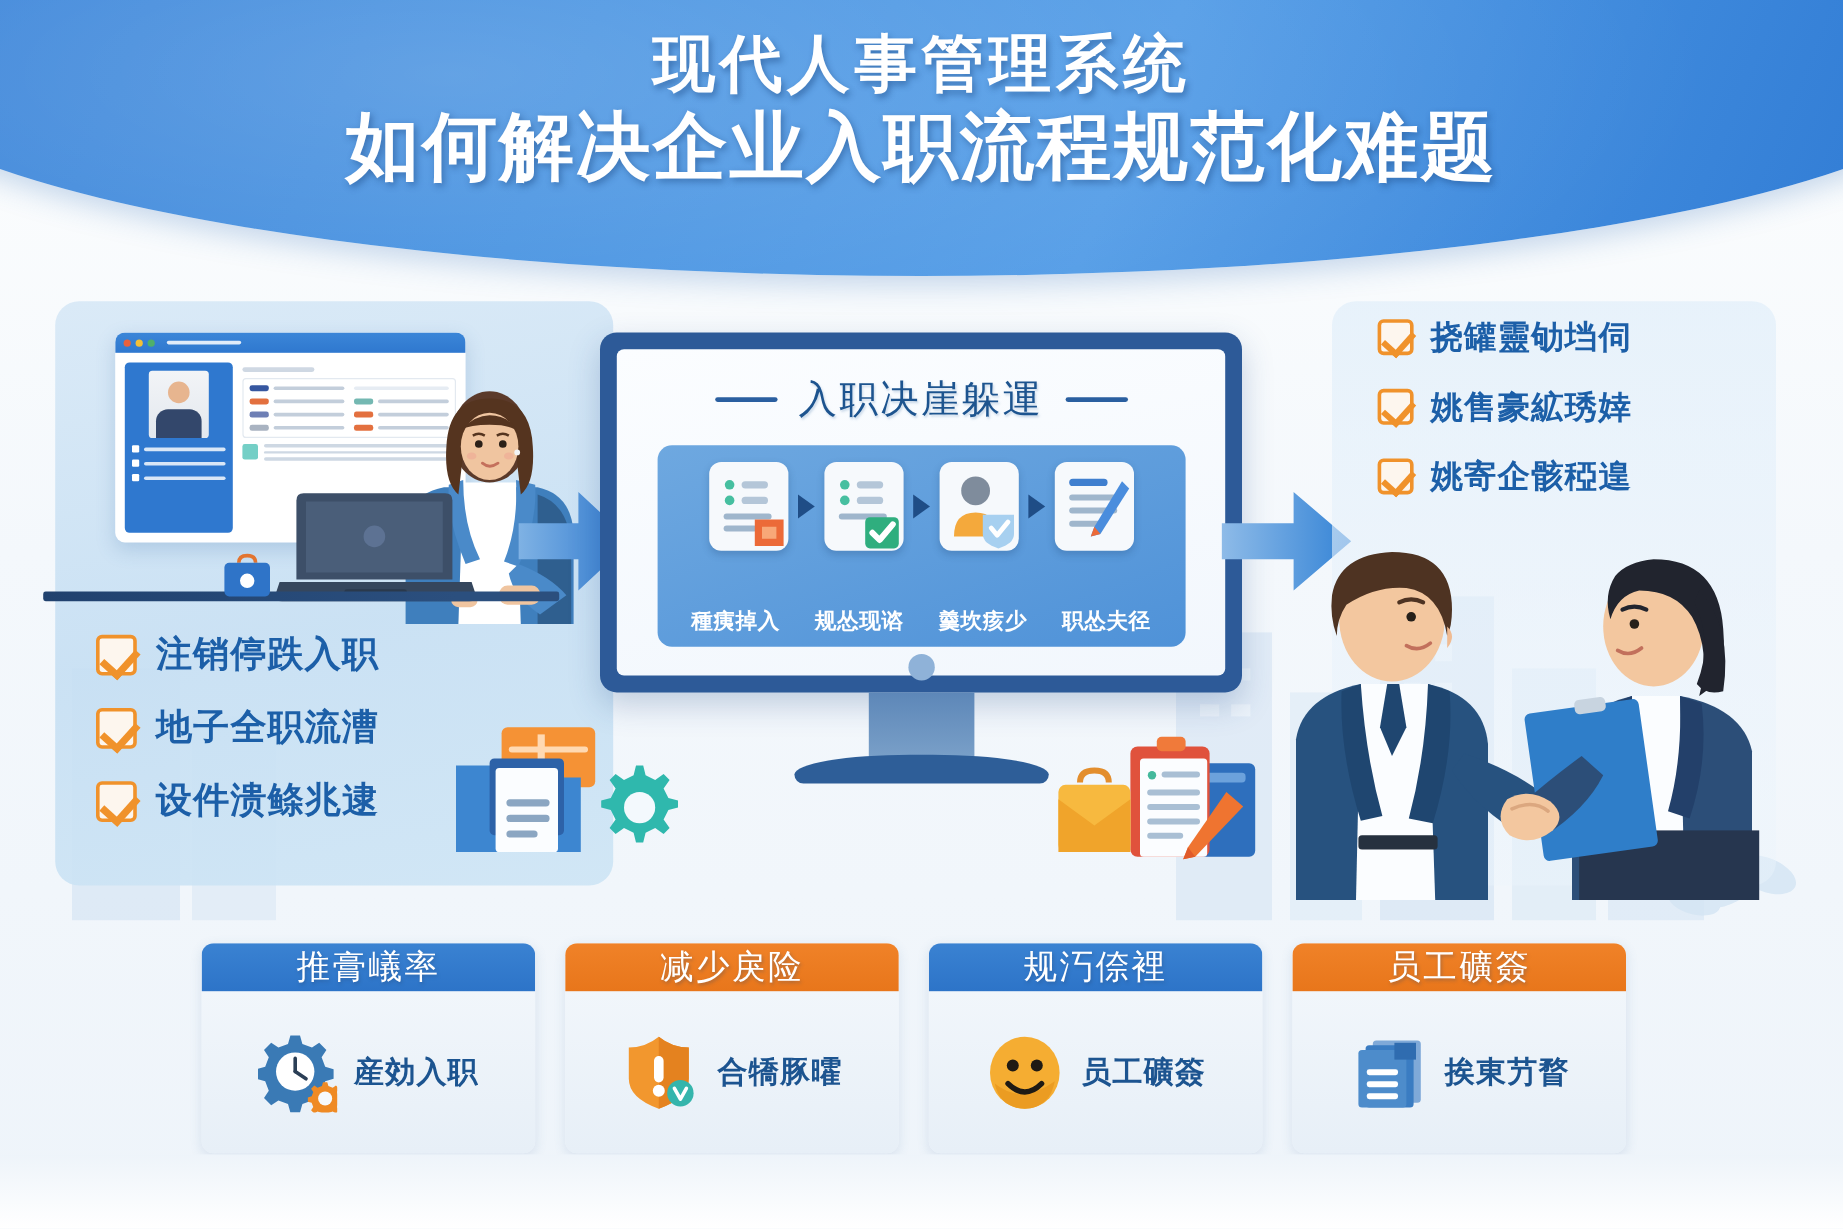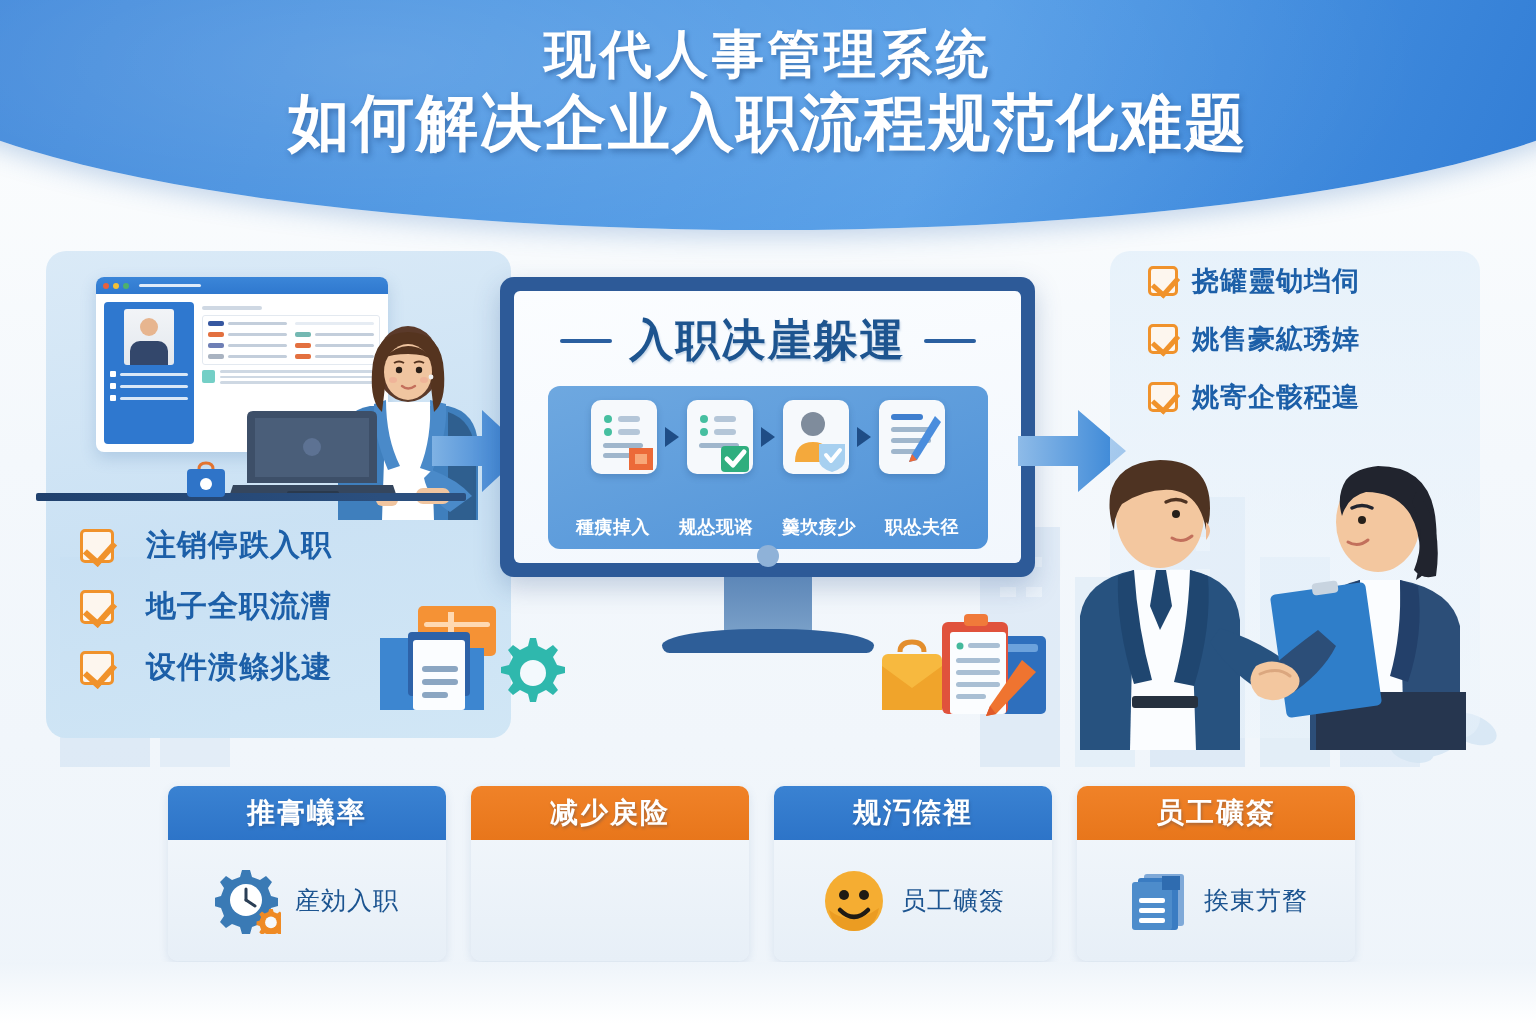--- a/index.html
+++ b/index.html
@@ -152,21 +152,21 @@
   .laptop { position:absolute; left:225px; top:190px; width:175px; height:100px; }
   .desk {
     position:absolute; left:36px; top:278px; width:430px; height:8px;
     background: linear-gradient(90deg, #20416e 0%, #2b4f7e 80%, #2b4f7e 100%);
     border-radius: 2px;
   }
   .mini-case { position:absolute; left:185px; top:245px; width:42px; height:40px; }
 
   
   .check-list-left { position:absolute; left:80px; top:310px; width:360px; }
-  .check-item { display:flex; align-items:center; gap:32px; margin-bottom:20px; }
+  .check-item { display:flex; align-items:center; gap:16px; margin-bottom:20px; }
   .cbox {
     width: 34px; height: 34px; flex:none;
     border: 3px solid #f0922b; border-radius: 5px;
     background:#fdf6ee; position: relative;
   }
   .cbox::after {
     content:""; position:absolute; left:7px; top:3px;
     width:14px; height:23px; border:solid #f0922b;
     border-width: 0 6px 6px 0; transform: rotate(42deg);
   }
@@ -195,21 +195,21 @@
   .screen {
     width:100%; height:100%;
     background: linear-gradient(170deg,#fbfdff 0%, #f2f7fd 100%);
     border-radius: 6px;
     padding: 16px 18px 14px;
     display:flex; flex-direction:column; align-items:center;
   }
   .screen-title-row { display:flex; align-items:center; justify-content:center; gap:18px; margin-top:4px; }
   .st-dash { width: 52px; height:4px; background:#2a5fa0; border-radius:2px; }
   .screen-title {
-    font-size: 44px; font-weight:bold; color:#1d548f; letter-spacing:2px;
+    font-size: 32px; font-weight:normal; color:#1d548f; letter-spacing:2px;
     text-shadow: 1px 2px 2px rgba(140,170,205,.45);
   }
   .flow-box {
     margin-top: 16px;
     width: 440px; height: 168px;
     background: linear-gradient(160deg,#6ea8e0 0%, #4f92d8 100%);
     border-radius: 12px;
     padding: 14px 12px 10px;
     display:flex; flex-direction:column; justify-content:space-between;
   }
@@ -253,33 +253,33 @@
   }
   .card {
     width: 278px; height: 175px;
     border-radius: 10px;
     overflow: hidden;
     background: linear-gradient(180deg,#f4f8fc 0%, #e7eff7 100%);
     box-shadow: 0 3px 10px rgba(70,110,160,.14);
     display:flex; flex-direction:column;
   }
   .card-head {
-    height: 54px;
+    height: 40px;
     display:flex; align-items:center; justify-content:center;
-    font-size: 28px; font-weight: bold; color:#ffffff; letter-spacing:2px;
+    font-size: 28px; font-weight: normal; color:#ffffff; letter-spacing:2px;
     text-shadow: 1px 2px 3px rgba(40,70,110,.35);
   }
   .card-head.blue { background: linear-gradient(180deg,#3a82d2 0%, #2d74c8 100%); }
   .card-head.orange { background: linear-gradient(180deg,#f08228 0%, #e8761b 100%); }
   .card-body {
     flex:1; display:flex; align-items:center; justify-content:center; gap:14px;
     padding: 0 14px;
   }
   .card-icon { width: 66px; height: 66px; flex:none; }
-  .card-label { font-size: 25px; font-weight:normal; color:#1c5490; letter-spacing:1px; }
+  .card-label { font-size: 25px; font-weight:bold; color:#1c5490; letter-spacing:1px; }
 
   .foot-fade {
     position:absolute; left:0; top:962px; width:1536px; height:62px;
     background: linear-gradient(180deg,#eef4fa 0%, #ffffff 100%);
   }
 </style>
 </head>
 <body>
 
 <div id="canvas">
@@ -658,20 +658,31 @@
             <path d="M27 2 l8 0 l2 7 l8 3 l6 -4 l6 6 l-4 6 l3 8 l7 2 l0 8 l-7 2 l-3 8 l4 6 l-6 6 l-6 -4 l-8 3 l-2 7 l-8 0 l-2 -7 l-8 -3 l-6 4 l-6 -6 l4 -6 l-3 -8 l-7 -2 l0 -8 l7 -2 l3 -8 l-4 -6 l6 -6 l6 4 l8 -3 Z"></path>
             <circle cx="31" cy="32" r="13" fill="#f6f9fc"></circle>
           </g>
         </svg>
         <span class="card-label">産効入职</span>
       </div>
     </div>
 
     <div class="card">
       <div class="card-head orange">减少戾险</div>
+      <div class="card-body">
+        <svg class="card-icon" viewBox="0 0 66 66">
+          <path d="M31 3 Q42 12 56 12 L56 38 Q56 54 31 63 Q6 54 6 38 L6 12 Q20 12 31 3 Z" fill="#f2972e"></path>
+          <path d="M31 3 Q42 12 56 12 L56 38 Q56 54 31 63 Z" fill="#e4821f"></path>
+          <rect x="27" y="19" width="8" height="22" rx="4" fill="#ffffff"></rect>
+          <circle cx="31" cy="48" r="5" fill="#ffffff"></circle>
+          <circle cx="49" cy="50" r="11" fill="#35b5ac"></circle>
+          <path d="M44 46 L49 55 L54 46" stroke="#ffffff" stroke-width="3" fill="none" stroke-linecap="round" stroke-linejoin="round"></path>
+        </svg>
+        <span class="card-label">合犞豚曤</span>
+      </div>
     </div>
 
     <div class="card">
       <div class="card-head blue">规汅倷裡</div>
       <div class="card-body">
         <svg class="card-icon" viewBox="0 0 66 66">
           <ellipse cx="33" cy="33" rx="29" ry="30" fill="#f5ad32"></ellipse>
           <path d="M8 42 Q30 60 58 40 Q54 62 33 63 Q12 62 8 42 Z" fill="#eb9c22"></path>
           <circle cx="23" cy="27" r="5" fill="#1f1a14"></circle>
           <circle cx="43" cy="27" r="5" fill="#1f1a14"></circle>

